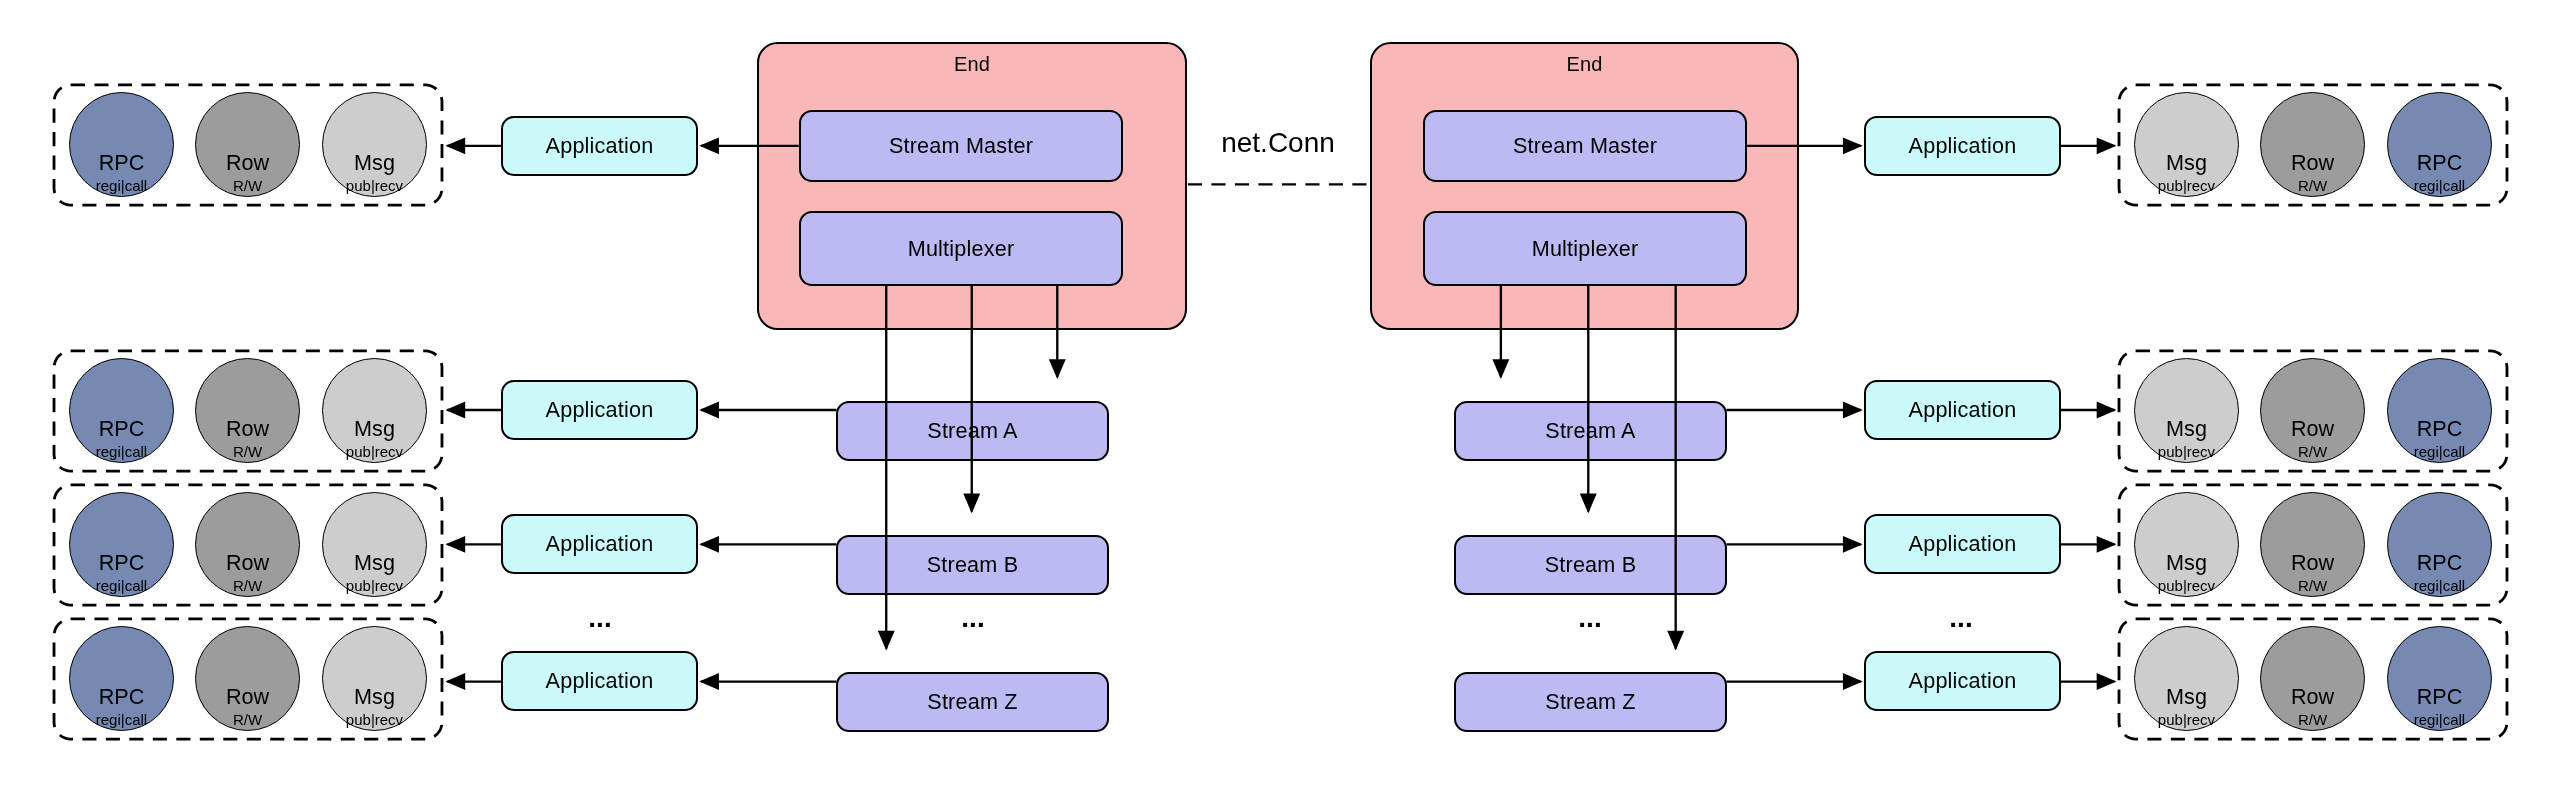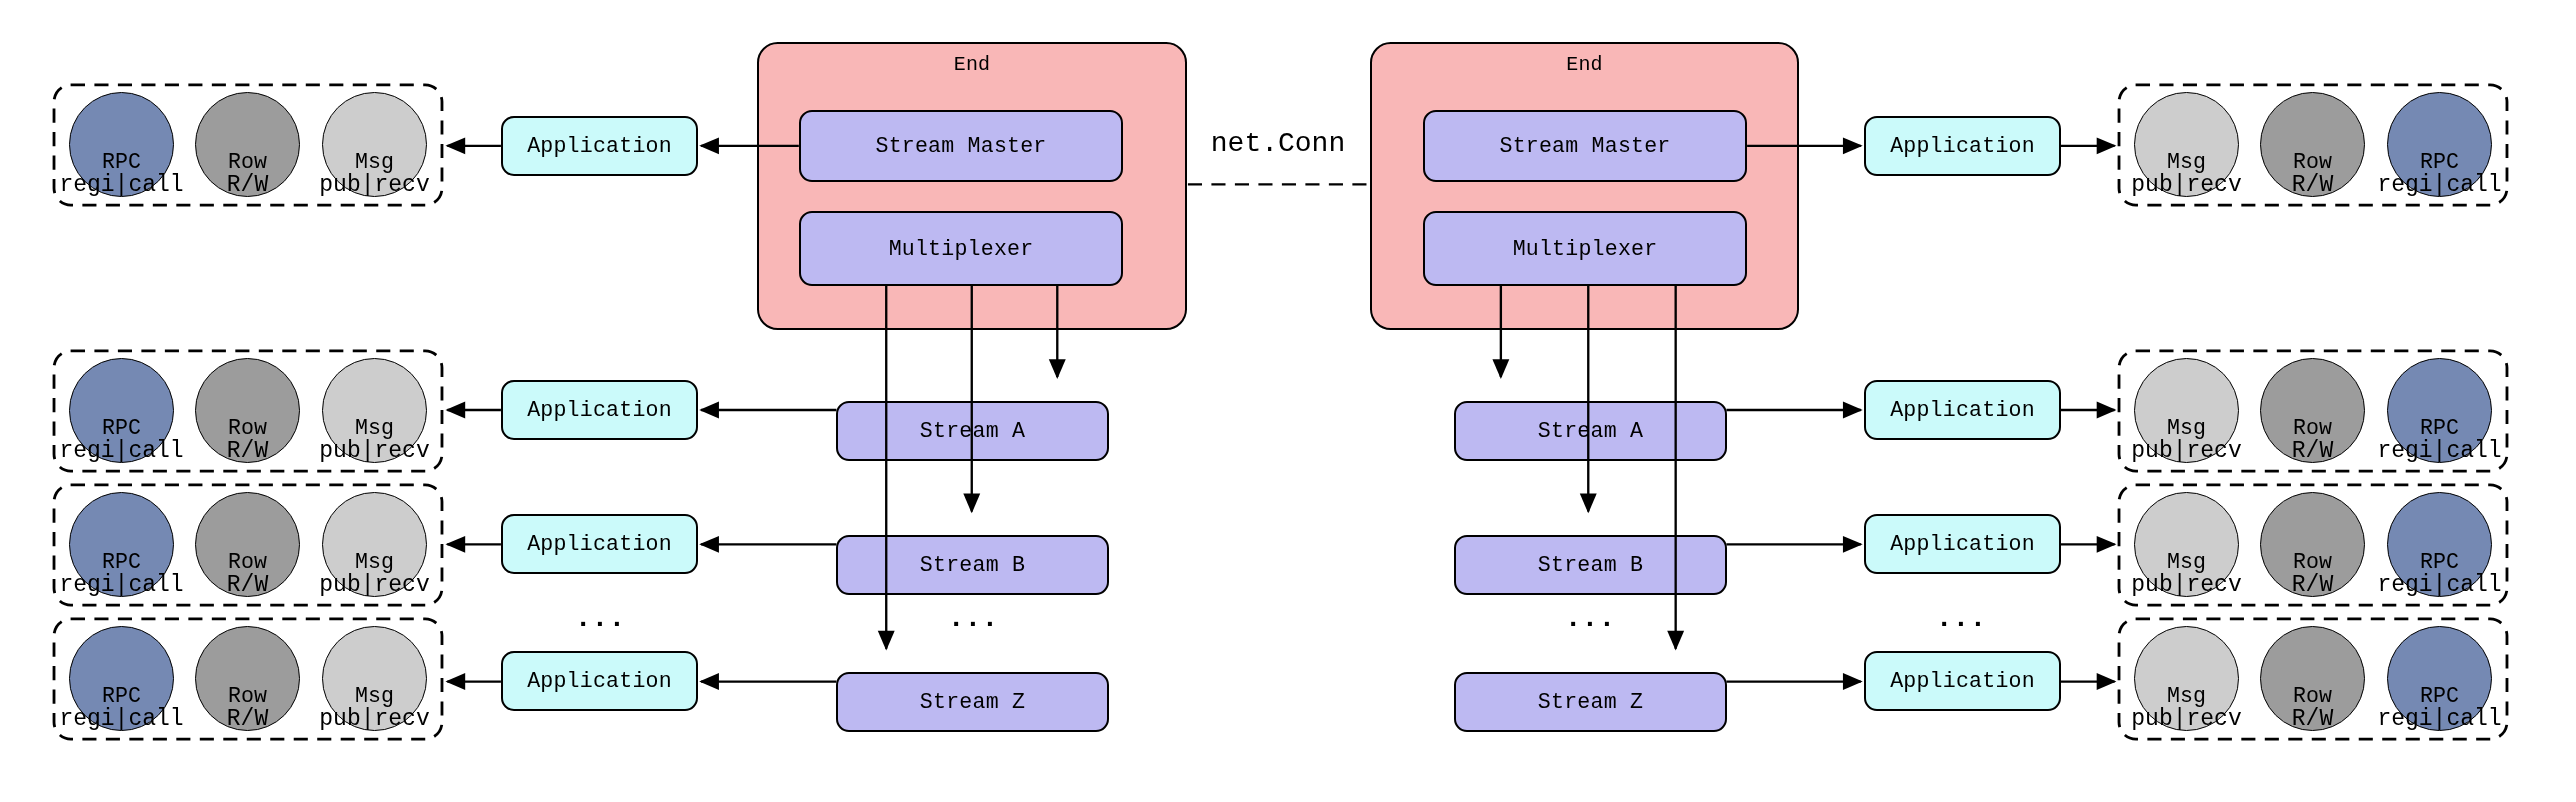--- a/index.html
+++ b/index.html
@@ -1,39 +1,39 @@
 <!DOCTYPE html>
 <html style="font-size:15px"><head>
 <meta charset="utf-8">
 <style>
   html,body{margin:0;padding:0;background:#fff;}
   #canvas{
     position:relative;width:2576px;height:803px;background:#ffffff;overflow:hidden;
-    font-family:Liberation Mono, monospace;color:#000;border-radius:32px;
+    font-family:Liberation Sans, sans-serif;color:#000;border-radius:32px;
   }
   .box{
     position:absolute;box-sizing:border-box;border:2.8px solid #000;
     display:flex;align-items:center;justify-content:center;
     font-size:21.6px;letter-spacing:0.2px;
   }
   .endbox{background:var(--end-fill);border-radius:20.7px;}
   .end-label{position:absolute;top:9.4px;left:0;width:100%;text-align:center;font-size:20px;}
   .inner{background:var(--stream-fill);border-radius:13px;width:324px;}
   .stream{background:var(--stream-fill);border-radius:13px;width:273px;height:60px;margin-top:21px;}
   .app{background:var(--app-fill);border-radius:13px;width:197px;height:60px;}
   .group{position:absolute;width:392px;height:124px;}
   .group > svg{position:absolute;left:0;top:0;}
   .circle{
     position:absolute;width:105px;height:105px;border-radius:50%;
     border:1.9px solid #000;box-sizing:border-box;
     display:flex;flex-direction:column;align-items:center;justify-content:flex-end;
     text-align:center;
   }
   .circle .t{font-size:21.6px;line-height:25px;}
-  .circle .s{font-size:23px;line-height:21.6px;}
+  .circle .s{font-size:15px;line-height:21.6px;}
   .ellipsis{position:absolute;font-size:28px;font-weight:700;transform:translate(-50%,-50%);}
   .netconn{position:absolute;font-size:28px;transform:translate(-50%,-50%);white-space:nowrap;}
   #wires{position:absolute;left:0;top:0;pointer-events:none;}
 </style>
 </head>
 <body>
 
 <div id="canvas" style="--end-fill: #F9B7B7; --stream-fill: #BDB9F2; --app-fill: #CBFAFA;">
 
   <div class="box endbox" style="left:757px;top:42px;width:430px;height:288px">

